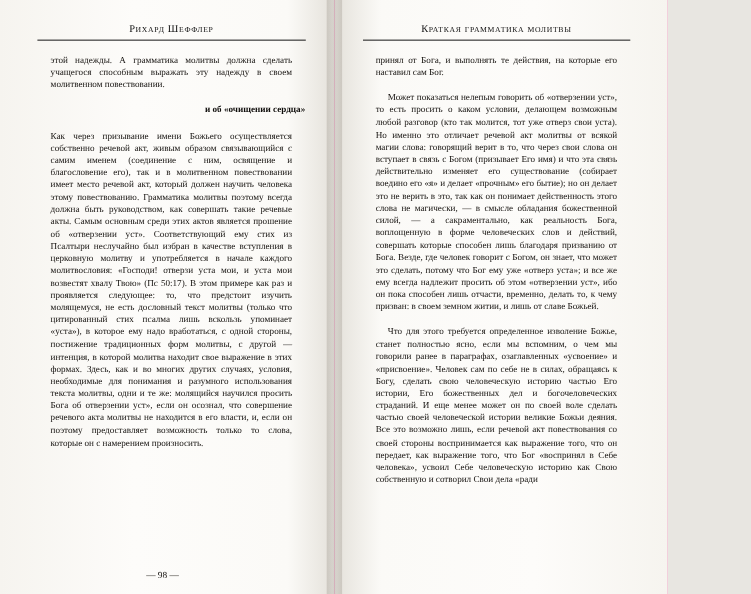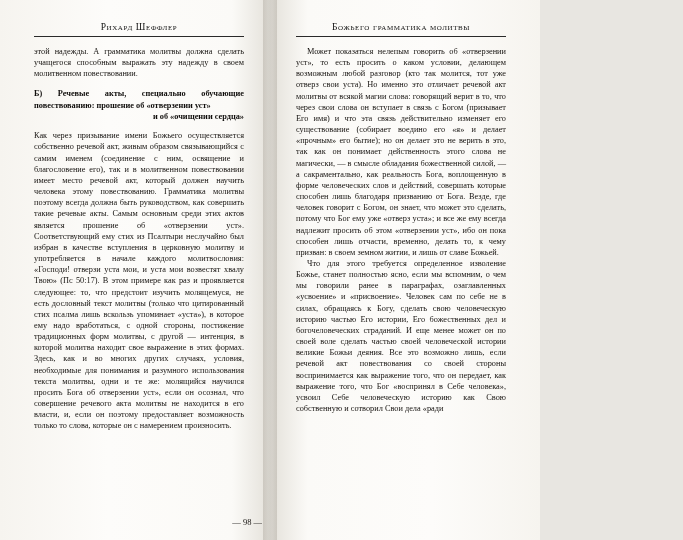--- a/index.html
+++ b/index.html
@@ -8,21 +8,21 @@
   }
   body {
     width: 683px;
     height: 540px;
     background: #e8e6e1;
     font-family: "Liberation Serif", serif;
     overflow: hidden;
   }
   .spread {
     position: relative;
-    width: 540px;
+    width: 607px;
     height: 540px;
     background: #ec4899;
     display: flex;
     font-family: Liberation Serif, serif;
   }
   .page {
     position: relative;
     box-sizing: border-box;
     height: 540px;
     background: linear-gradient(to right, #f3f1ec, #faf9f6 30%, #fbfaf7 70%, #f1efea);
@@ -59,21 +59,21 @@
     margin-bottom: 9px;
   }
   .col {
     font-size: 8.3px;
     line-height: 1.345;
     text-align: justify;
     color: #15120f;
     hyphens: auto;
   }
   .col p {
-    margin: 0;
+    margin: 12px;
     text-indent: 11px;
   }
   .col p.noindent {
     text-indent: 0;
   }
   .section-head {
     margin: 9px 0 8px 0;
     font-size: 8.3px;
     font-weight: bold;
     line-height: 1.36;
@@ -87,45 +87,45 @@
   }
   .folio {
     position: absolute;
     bottom: 13px;
     left: 0;
     right: 0;
     text-align: center;
     font-size: 8.5px;
     color: #15120f;
   }
-  .page.left .folio { padding-right: 8px; text-align: right; }
+  .page.left .folio { padding-right: 8px; }
   .page.right .folio { padding-left: 8px; }
 </style>
 </head>
 <body>
 
 <div class="spread">
 
   <div class="page left">
     <div class="running-head">Рихард Шеффлер</div>
     <div class="rule"></div>
     <div class="col">
       <p class="noindent">этой надежды. А грамматика молитвы должна сделать учащегося способным выражать эту надежду в своем молитвенном повествовании.</p>
       <div class="section-head">
-        <span>Б) Речевые акты, специально обучающие повествованию: прошение об «отверзении уст»</span>
         <span class="centered">и об «очищении сердца»</span>
       </div>
       <p class="noindent">Как через призывание имени Божьего осуществляется собственно речевой акт, живым образом связывающийся с самим именем (соединение с ним, освящение и благословение его), так и в молитвенном повествовании имеет место речевой акт, который должен научить человека этому повествованию. Грамматика молитвы поэтому всегда должна быть руководством, как совершать такие речевые акты. Самым основным среди этих актов является прошение об «отверзении уст». Соответствующий ему стих из Псалтыри неслучайно был избран в качестве вступления в церковную молитву и употребляется в начале каждого молитвословия: «Господи! отверзи уста мои, и уста мои возвестят хвалу Твою» (Пс 50:17). В этом примере как раз и проявляется следующее: то, что предстоит изучить молящемуся, не есть дословный текст молитвы (только что цитированный стих псалма лишь вскользь упоминает «уста»), в которое ему надо вработаться, с одной стороны, постижение традиционных форм молитвы, с другой — интенция, в которой молитва находит свое выражение в этих формах. Здесь, как и во многих других случаях, условия, необходимые для понимания и разумного использования текста молитвы, одни и те же: молящийся научился просить Бога об отверзении уст», если он осознал, что совершение речевого акта молитвы не находится в его власти, и, если он поэтому предоставляет возможность только то слова, которые он с намерением произносить.</p>
     </div>
     <div class="folio">— 98 —</div>
   </div>
 
   <div class="page right">
-    <div class="running-head">Божьего грамматика молитвы</div>
+    <div class="running-head">Краткая грамматика молитвы</div>
     <div class="rule"></div>
     <div class="col">
+      <p class="noindent">принял от Бога, и выполнять те действия, на которые его наставил сам Бог.</p>
       <p>Может показаться нелепым говорить об «отверзении уст», то есть просить о каком условии, делающем возможным любой разговор (кто так молится, тот уже отверз свои уста). Но именно это отличает речевой акт молитвы от всякой магии слова: говорящий верит в то, что через свои слова он вступает в связь с Богом (призывает Его имя) и что эта связь действительно изменяет его существование (собирает воедино его «я» и делает «прочным» его бытие); но он делает это не верить в это, так как он понимает действенность этого слова не магически, — в смысле обладания божественной силой, — а сакраментально, как реальность Бога, воплощенную в форме человеческих слов и действий, совершать которые способен лишь благодаря призванию от Бога. Везде, где человек говорит с Богом, он знает, что может это сделать, потому что Бог ему уже «отверз уста»; и все же ему всегда надлежит просить об этом «отверзении уст», ибо он пока способен лишь отчасти, временно, делать то, к чему призван: в своем земном житии, и лишь от славе Божьей.</p>
       <p>Что для этого требуется определенное изволение Божье, станет полностью ясно, если мы вспомним, о чем мы говорили ранее в параграфах, озаглавленных «усвоение» и «присвоение». Человек сам по себе не в силах, обращаясь к Богу, сделать свою человеческую историю частью Его истории, Его божественных дел и богочеловеческих страданий. И еще менее может он по своей воле сделать частью своей человеческой истории великие Божьи деяния. Все это возможно лишь, если речевой акт повествования со своей стороны воспринимается как выражение того, что он передает, как выражение того, что Бог «воспринял в Себе человека», усвоил Себе человеческую историю как Свою собственную и сотворил Свои дела «ради</p>
     </div>
   </div>
 
   <div class="gutter"></div>
 </div>
 
 </body></html>

